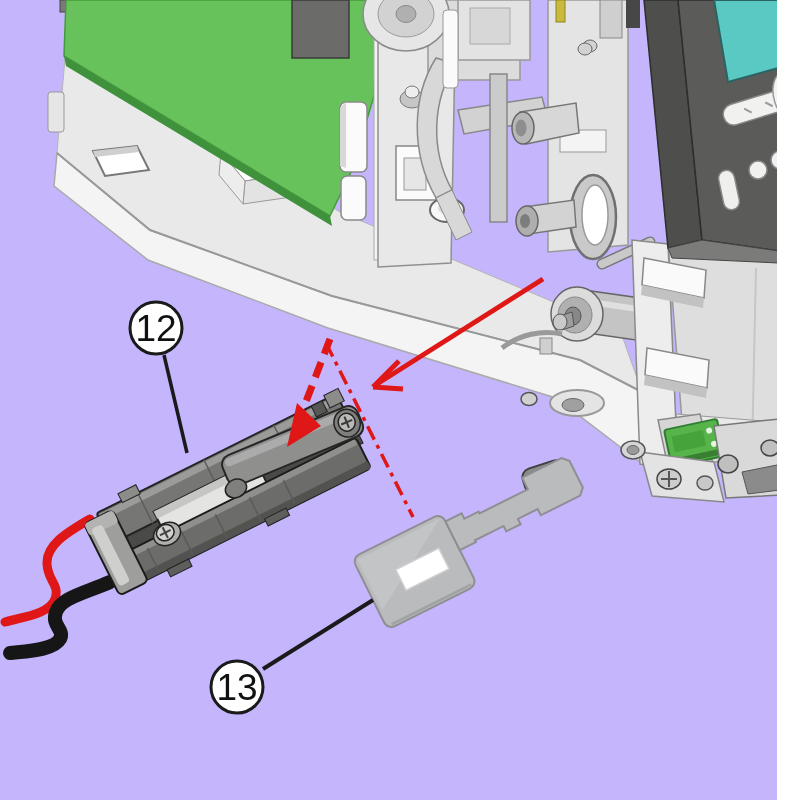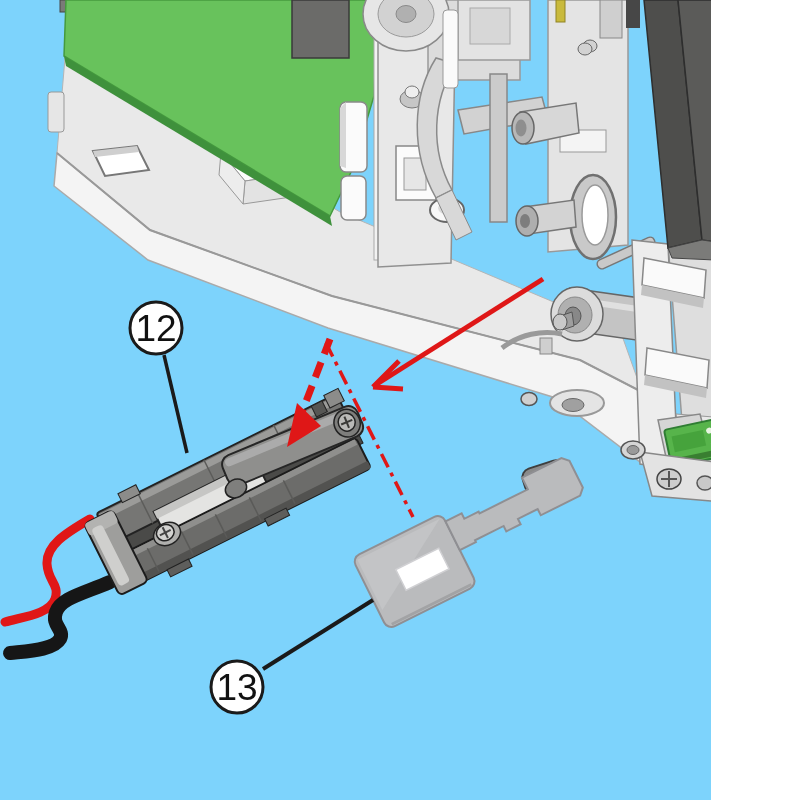--- a/index.html
+++ b/index.html
@@ -1,16 +1,16 @@
 <!DOCTYPE html>
 <html><head>
 <meta charset="utf-8">
 <style>
   html,body{margin:0;padding:0;background:#ffffff;}
-  .stage{position:relative;width:711px;height:800px;background:#7dd3fc;overflow:hidden;
+  .stage{position:relative;width:777px;height:800px;background:#c4b5fd;overflow:hidden;
          font-family:"Liberation Sans",sans-serif;}
   svg text{font-family:"Liberation Sans",sans-serif;}
 </style>
 </head>
 <body>
 
 <div class="stage">
 <svg width="800" height="800" viewBox="0 0 800 800">
 
   <g>

